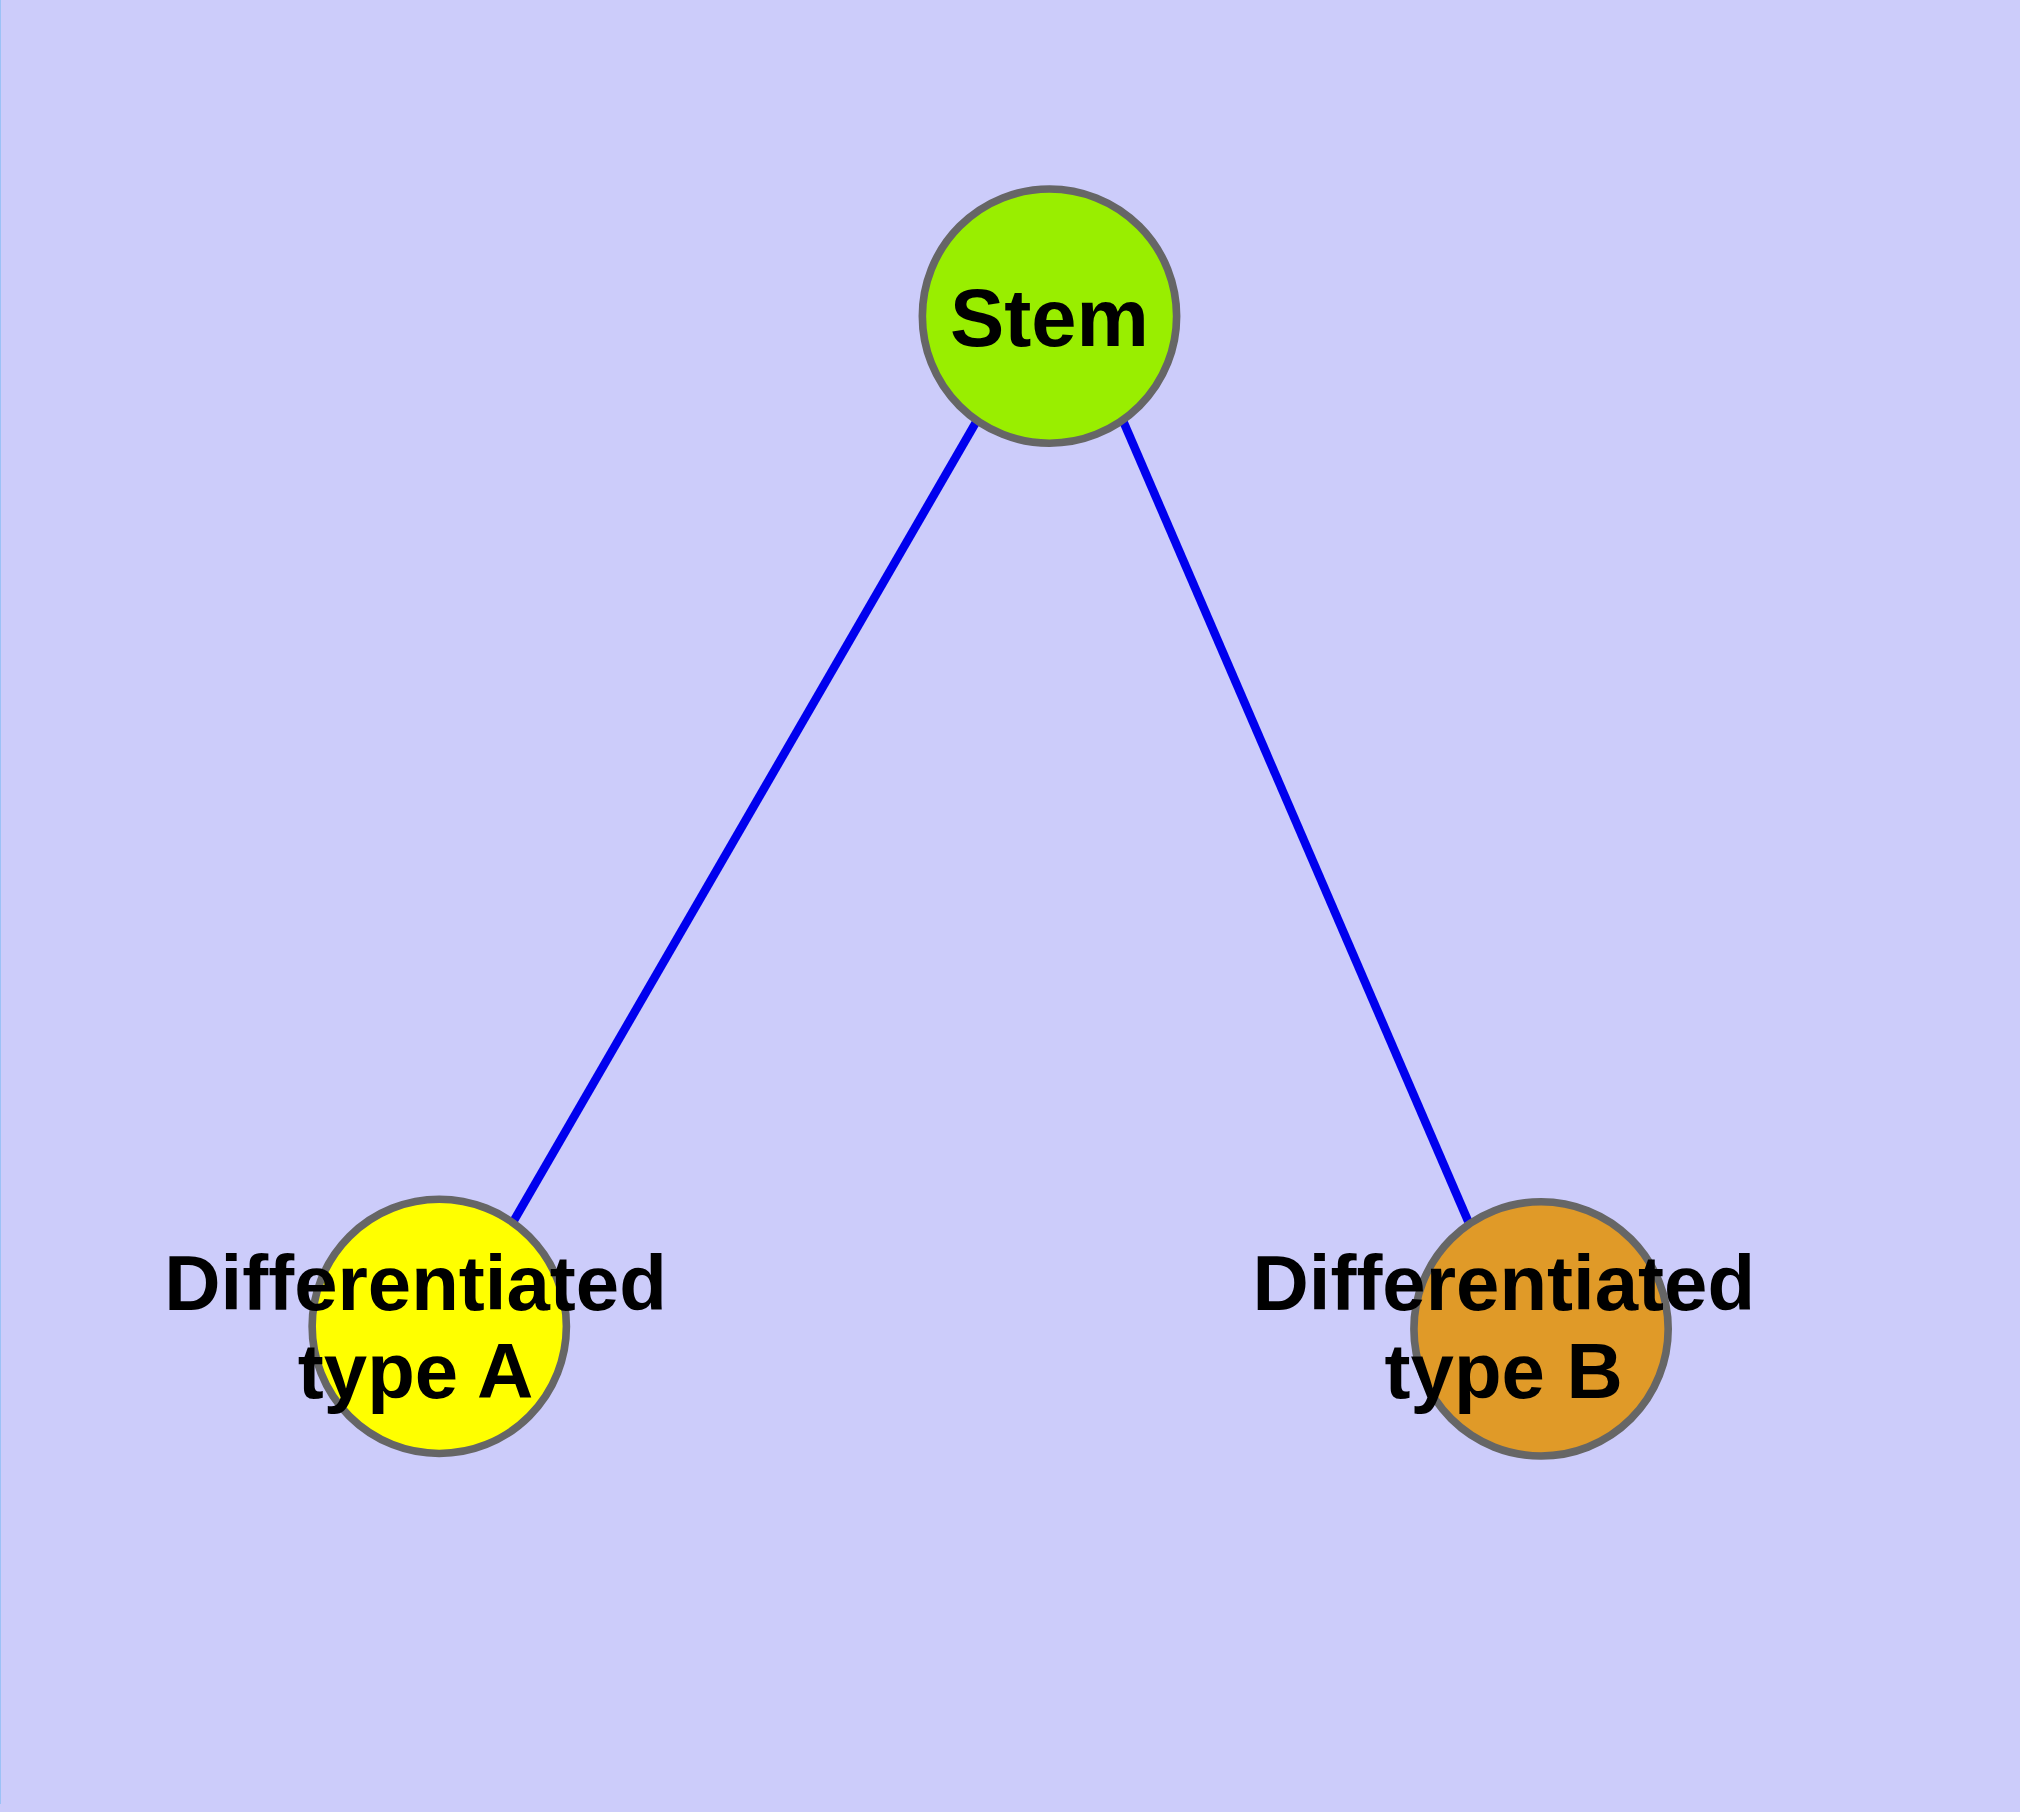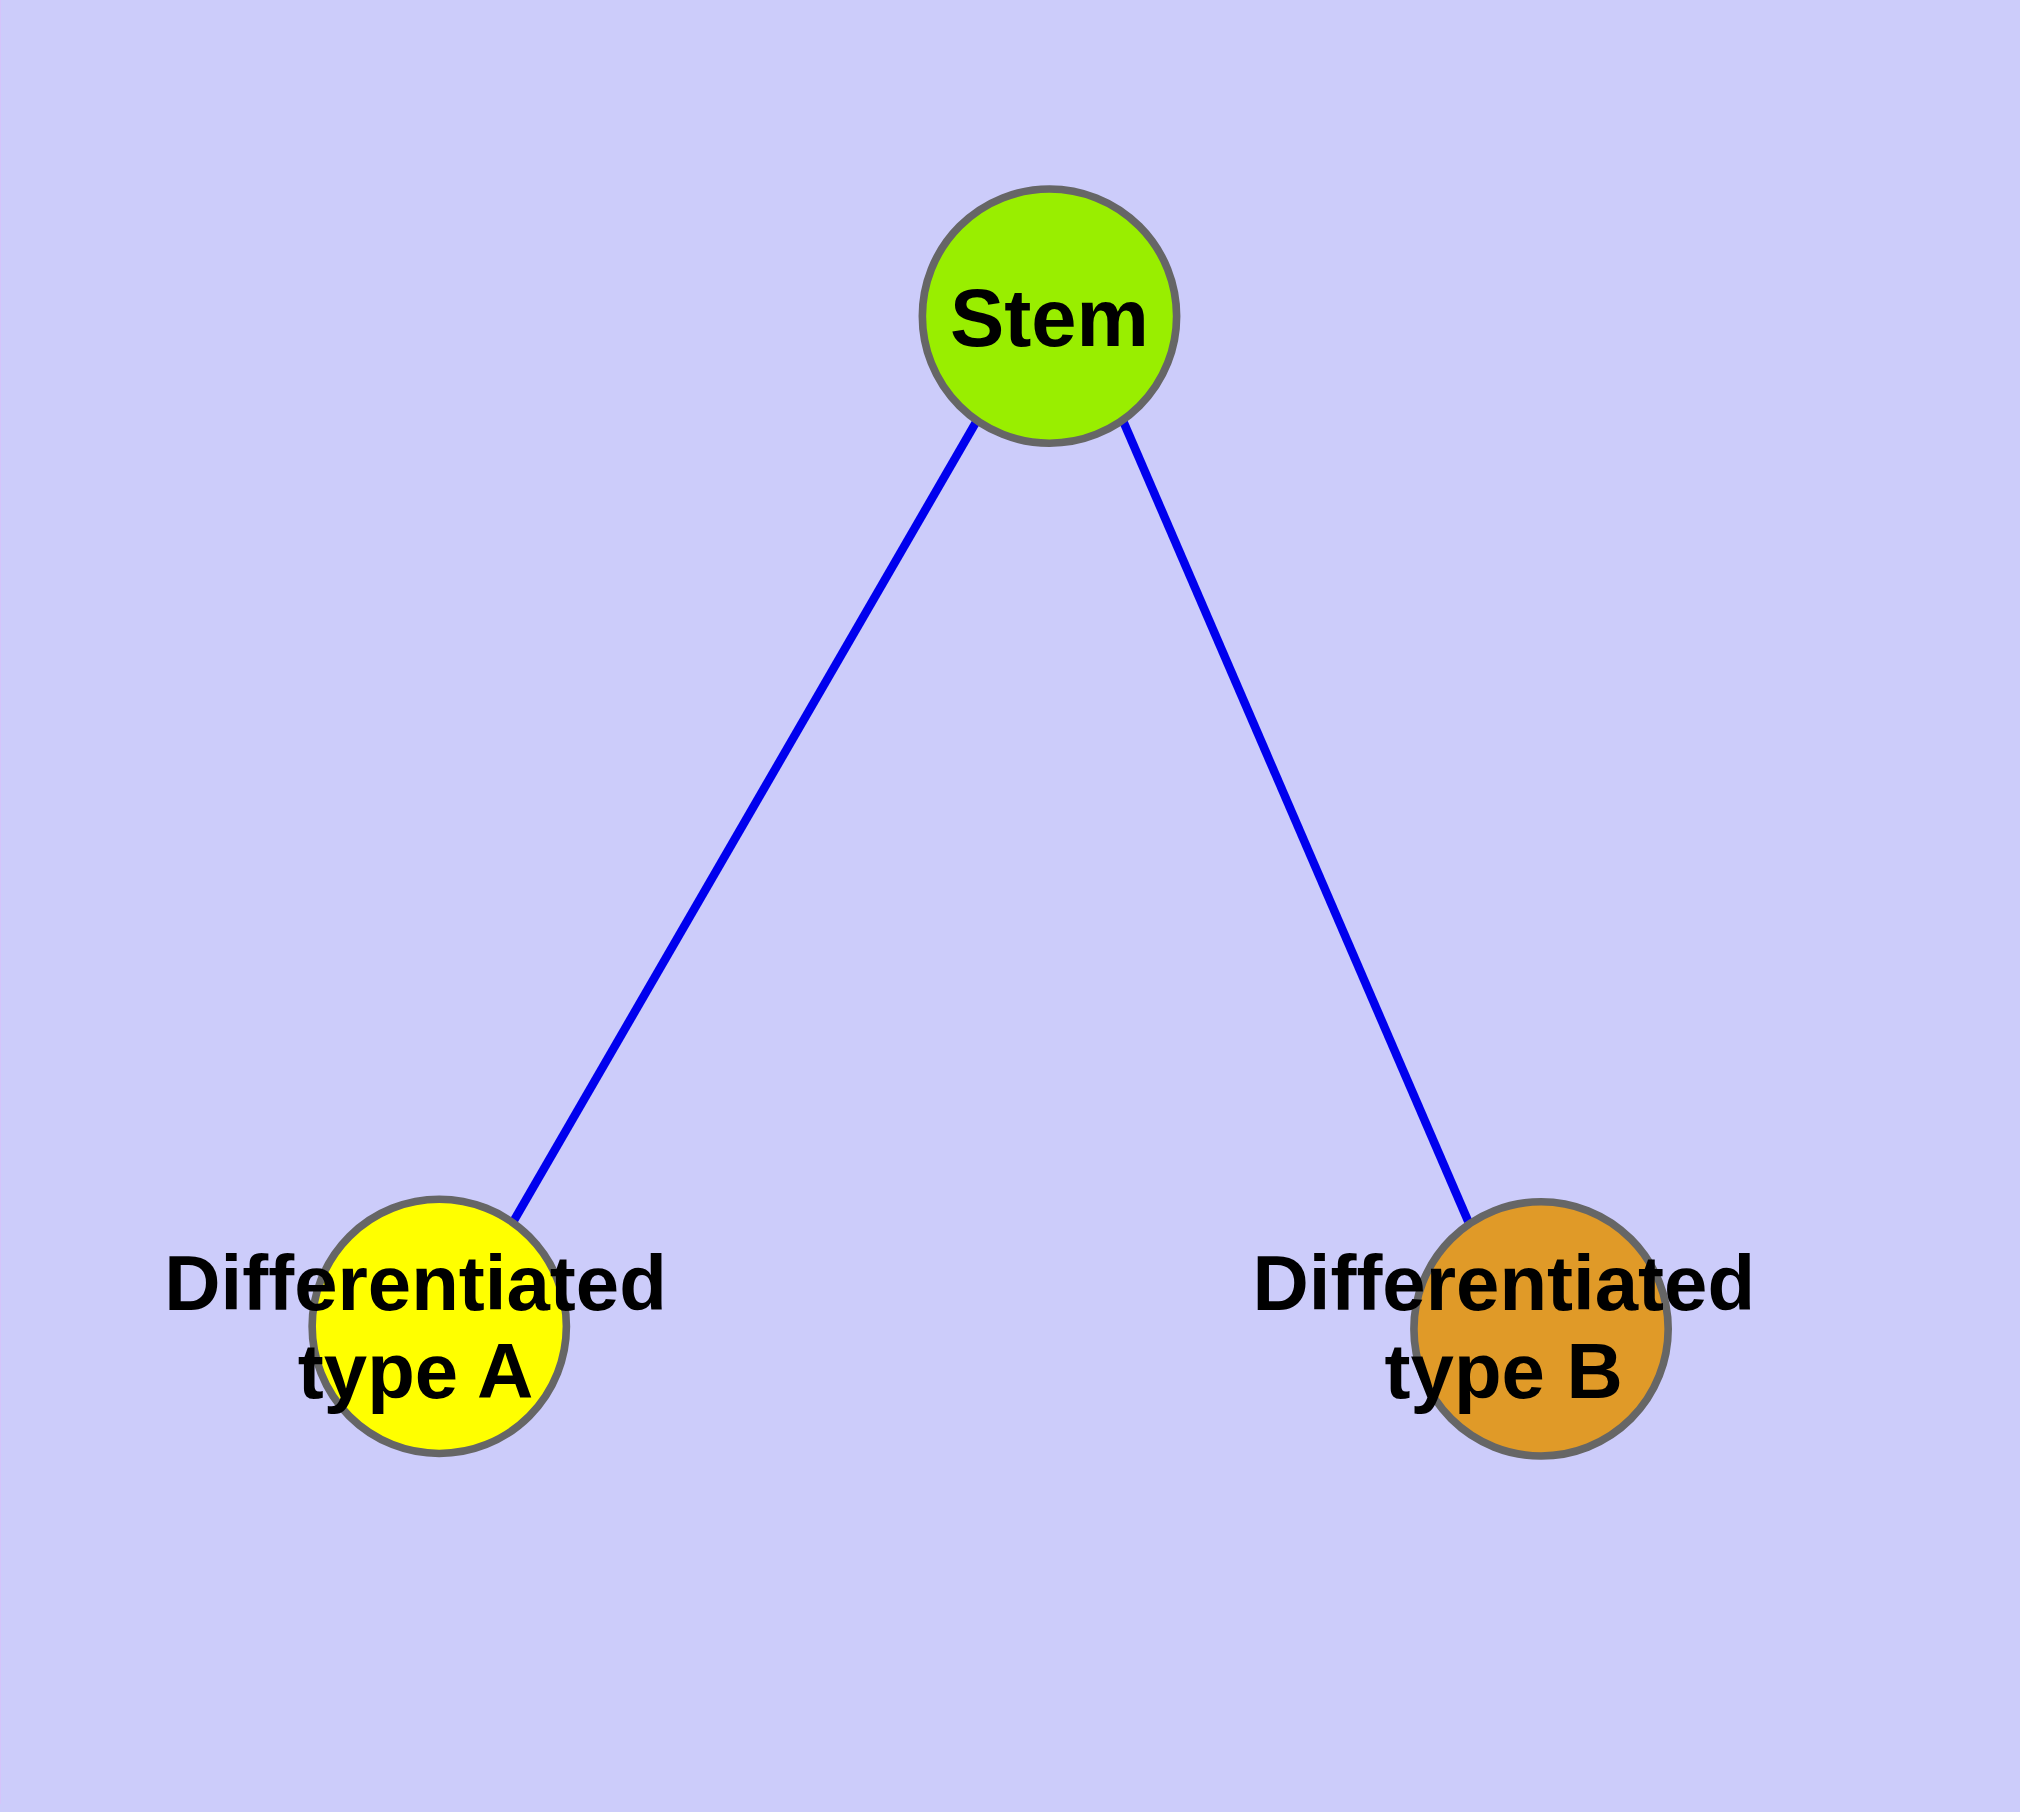--- a/index.html
+++ b/index.html
@@ -29,21 +29,21 @@
     fill: #000000;
     font-size: 92px;
   }
   .node-label-stem {
     font-size: 96px;
   }
 </style>
 </head>
 <body>
 
-<div id="canvas" style="width: 2021px; height: 1804px; background: #f0abfc;">
+<div id="canvas" style="width: 2021px; height: 1804px; background: #0ea5e9;">
   <svg id="graph-svg" viewBox="0 0 2384 2138" xmlns="http://www.w3.org/2000/svg">
 
     <rect x="0" y="0" width="2384" height="2138" fill="#ccccfa"></rect>
 
     <g>
       <line x1="1152" y1="497" x2="605" y2="1442" stroke="#0000ee" stroke-width="10" stroke-linecap="butt"></line>
       <line x1="1325" y1="497" x2="1732" y2="1441" stroke="#0000ee" stroke-width="10" stroke-linecap="butt"></line>
     </g>
 
     <g>

